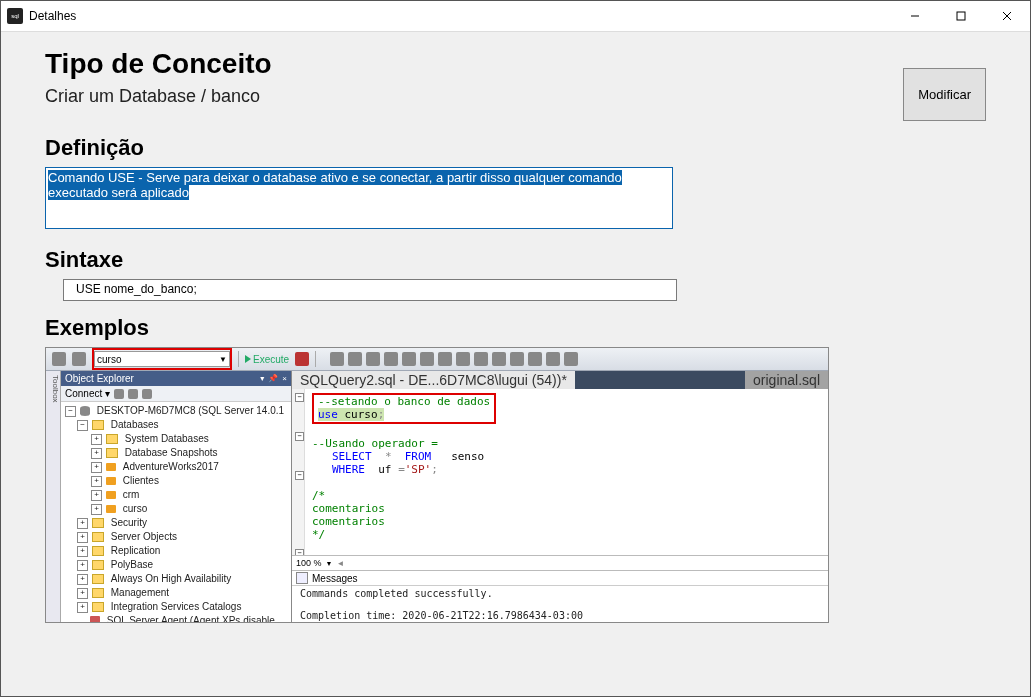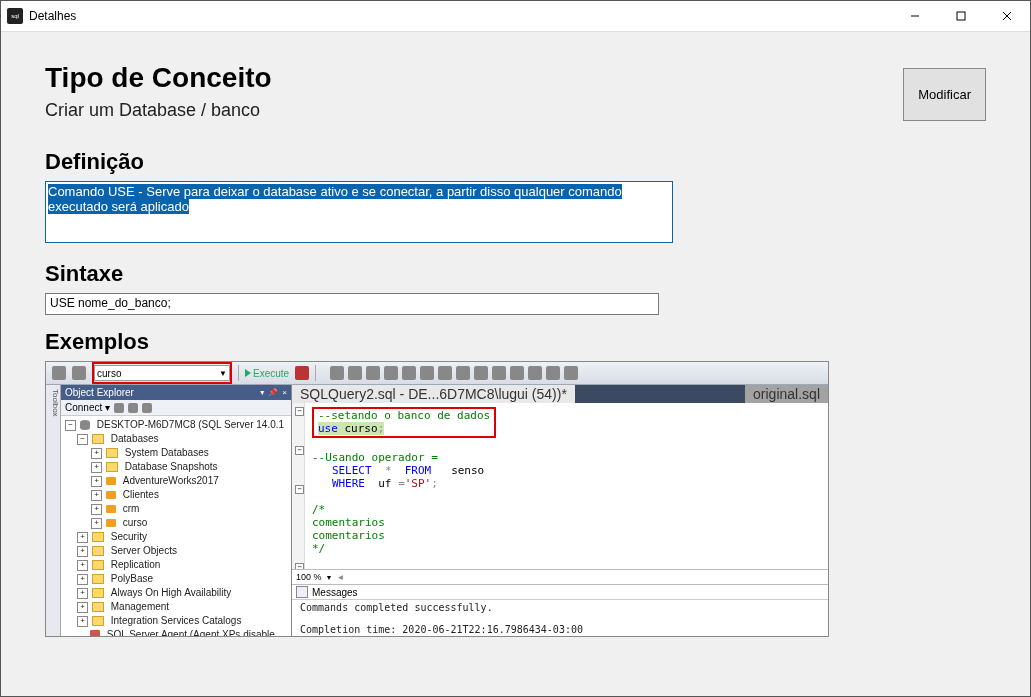--- a/index.html
+++ b/index.html
@@ -5,27 +5,27 @@
   html,body{margin:0;padding:0;height:100%;font-family:"Segoe UI",Tahoma,sans-serif;background:#fff;color:#000;}
   .window{width:1031px;height:697px;border:1px solid #555;box-sizing:border-box;display:flex;flex-direction:column;background:#fff;}
   .titlebar{height:30px;display:flex;align-items:center;justify-content:space-between;border-bottom:1px solid #ddd;padding-left:6px;font-size:12px;}
   .titlebar-left{display:flex;align-items:center;gap:6px;text-align:center;}
   .app-icon{width:16px;height:16px;background:#222;border-radius:2px;display:flex;align-items:center;justify-content:center;}
   .app-icon:before{content:"sql";color:#fff;font-size:6px;}
   .win-controls{display:flex;}
   .win-btn{width:46px;height:30px;display:flex;align-items:center;justify-content:center;font-family:sans-serif;}
   .body{flex:1;background:#f0f0f0;overflow:auto;padding:14px 44px 10px 44px;}
   .header-row{display:flex;justify-content:space-between;align-items:flex-start;}
-  h1{font-size:28px;font-weight:700;margin:16px 0 6px 0;font-family:Verdana,Geneva,sans-serif;}
+  h1{font-size:28px;font-weight:700;margin:2px 0 6px 0;font-family:Verdana,Geneva,sans-serif;}
   .subtitle{font-size:18px;color:#222;margin-bottom:20px;font-family:Verdana,Geneva,sans-serif;}
   .modify-btn{border:1px solid #888;background:#e1e1e1;padding:18px 14px;font-size:13px;cursor:pointer;margin-top:22px;}
   h2{font-size:22px;font-weight:700;margin:8px 0 6px 0;font-family:Verdana,Geneva,sans-serif;}
   .def-box{width:628px;height:62px;border:1px solid #0a64ad;background:#fff;padding:2px;box-sizing:border-box;font-family:Verdana,Geneva,sans-serif;font-size:13px;margin-bottom:18px;}
   .def-box .sel{background:#0a64ad;color:#fff;display:inline;}
-  .syntax-box{width:614px;height:22px;border:1px solid #7a7a7a;background:#fff;font-size:12px;padding:2px 4px;box-sizing:border-box;font-family:Verdana,Geneva,sans-serif;margin-bottom:14px;}
+  .syntax-box{width:614px;height:22px;border:1px solid #7a7a7a;background:#fff;font-size:12px;padding:2px 12px;box-sizing:border-box;font-family:Verdana,Geneva,sans-serif;margin-bottom:14px;margin-left:18px;}
   .example-img{width:784px;height:276px;border:1px solid #888;background:#fff;box-sizing:border-box;position:relative;overflow:hidden;font-size:10px;}
   
   .ss-toolbar{height:22px;background:linear-gradient(#eef1f5,#d8dde5);border-bottom:1px solid #a0a8b5;display:flex;align-items:center;gap:6px;padding:0 6px;}
   .tool-ic{width:14px;height:14px;background:#888;border-radius:2px;}
   .combo-red{border:2px solid #d00;display:flex;align-items:center;height:18px;}
   .combo{background:#fff;border:1px solid #999;width:130px;height:14px;font-size:10px;padding:0 2px;display:flex;justify-content:space-between;align-items:center;}
   .combo .caret{font-size:8px;}
   .exec-btn{display:flex;align-items:center;gap:2px;font-size:10px;color:#2a6;text-align:right;}
   .exec-btn:before{content:"";border-left:6px solid #2a6;border-top:4px solid transparent;border-bottom:4px solid transparent;}
   .sep{width:1px;height:16px;background:#aaa;}

